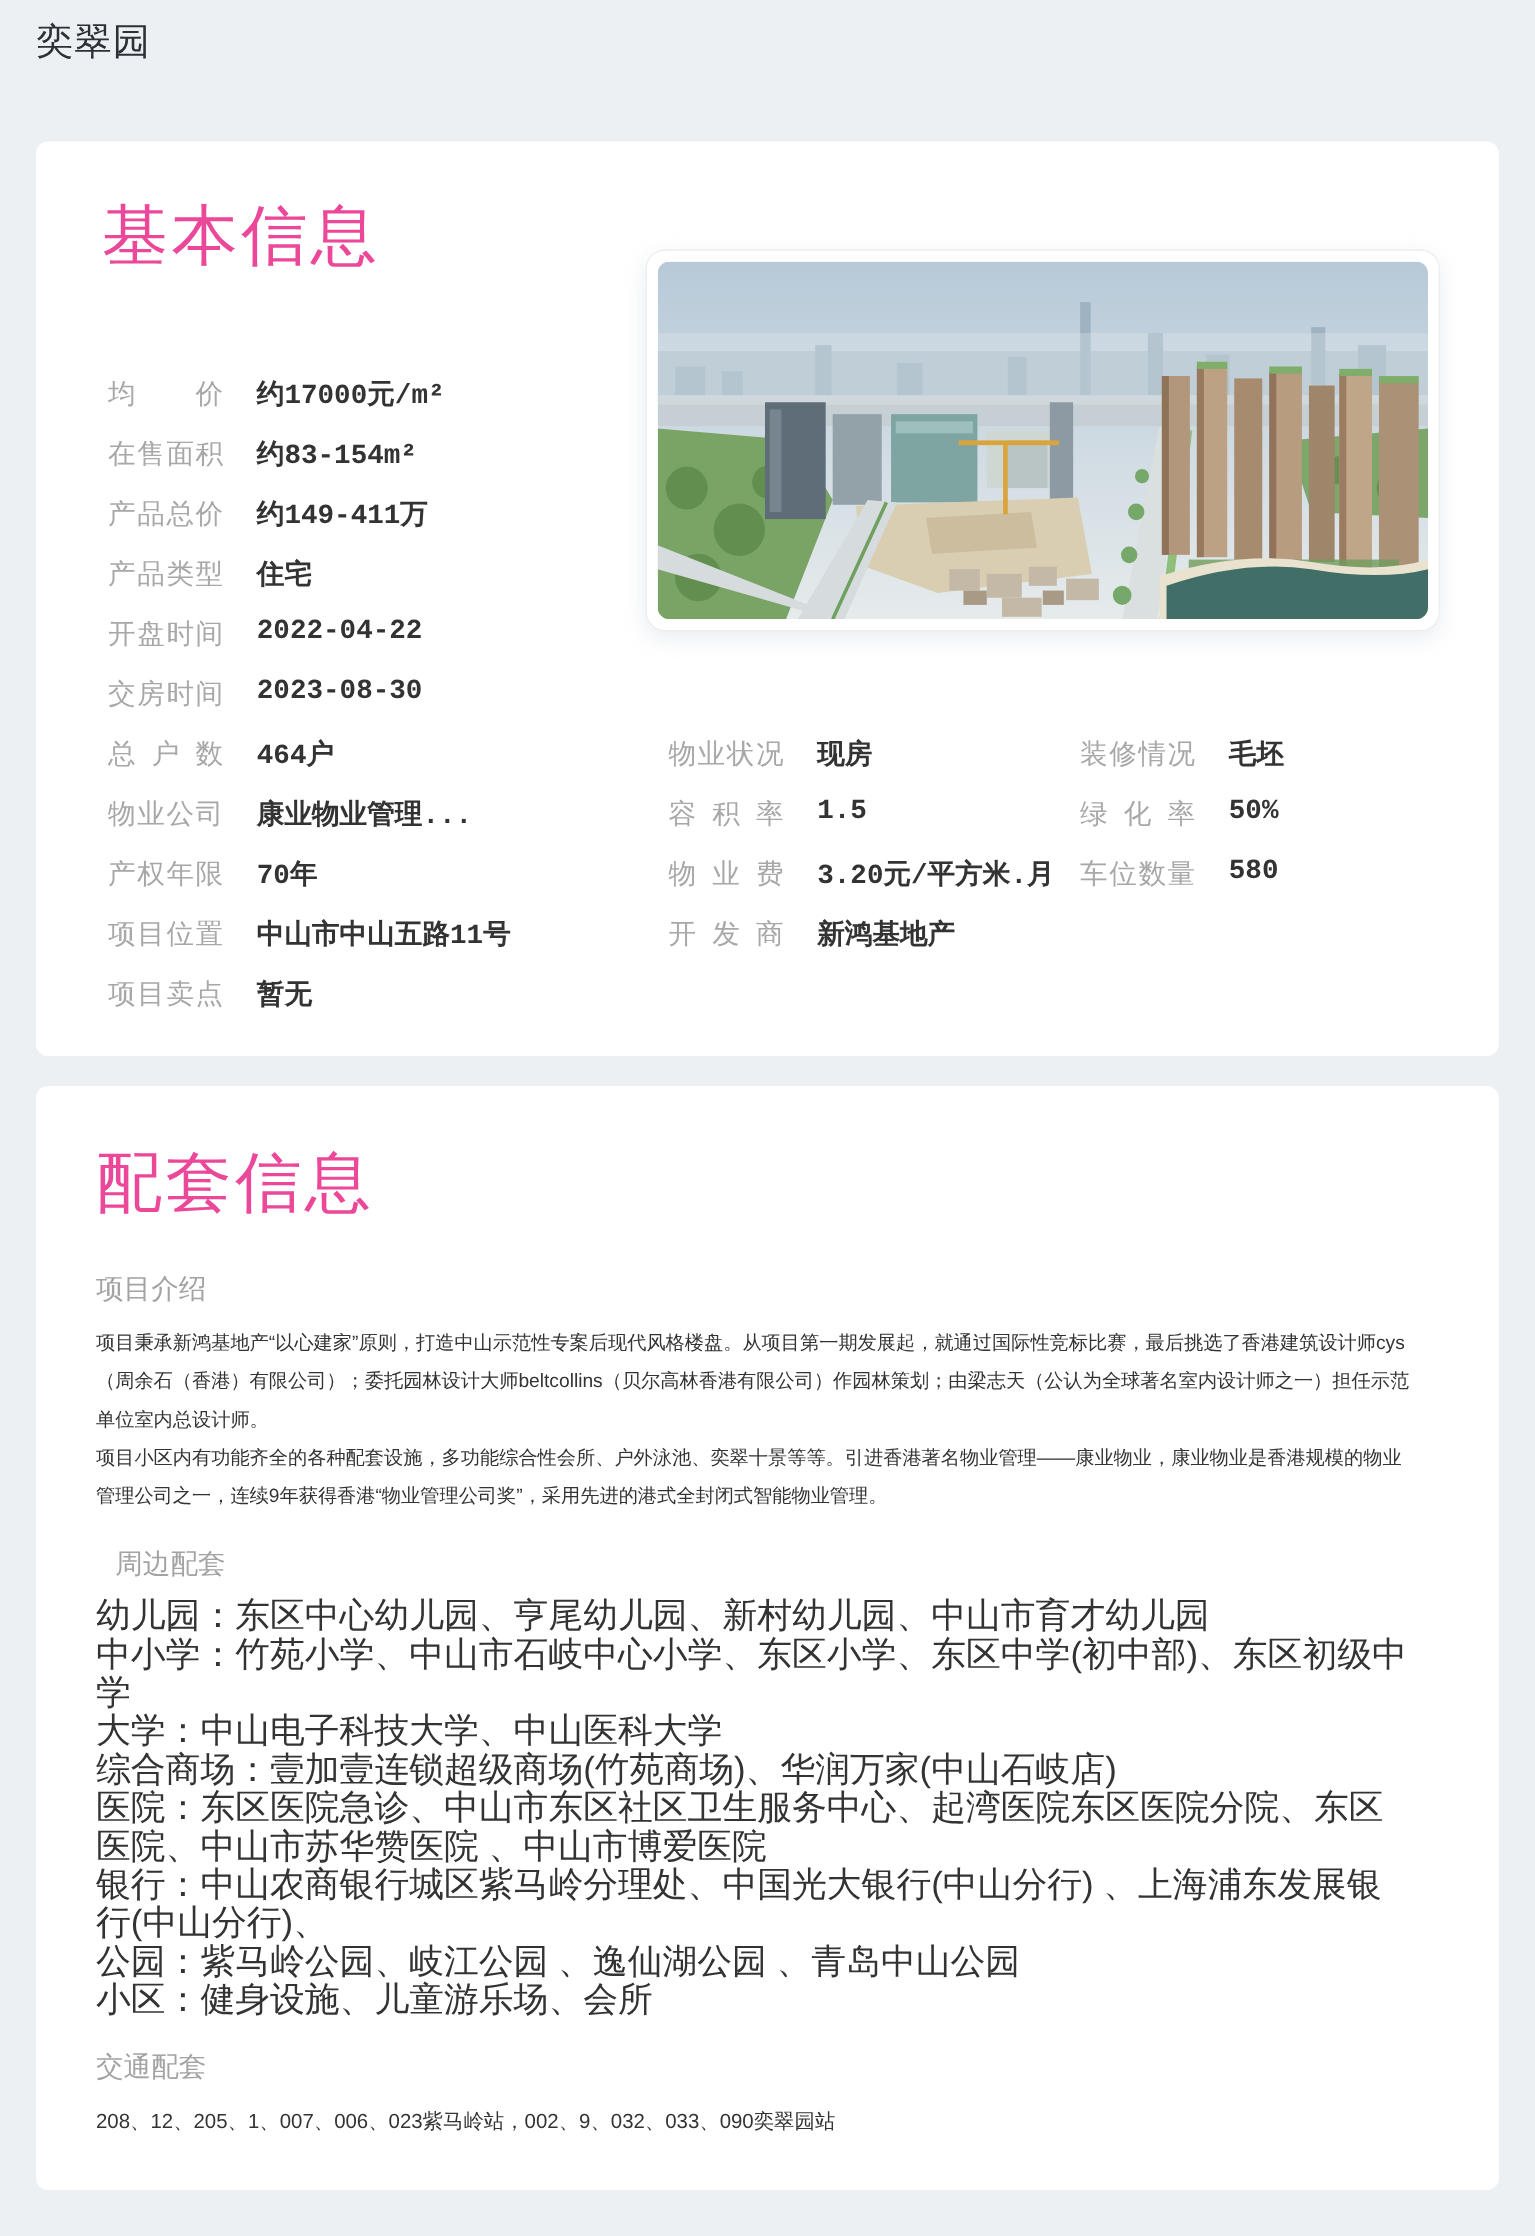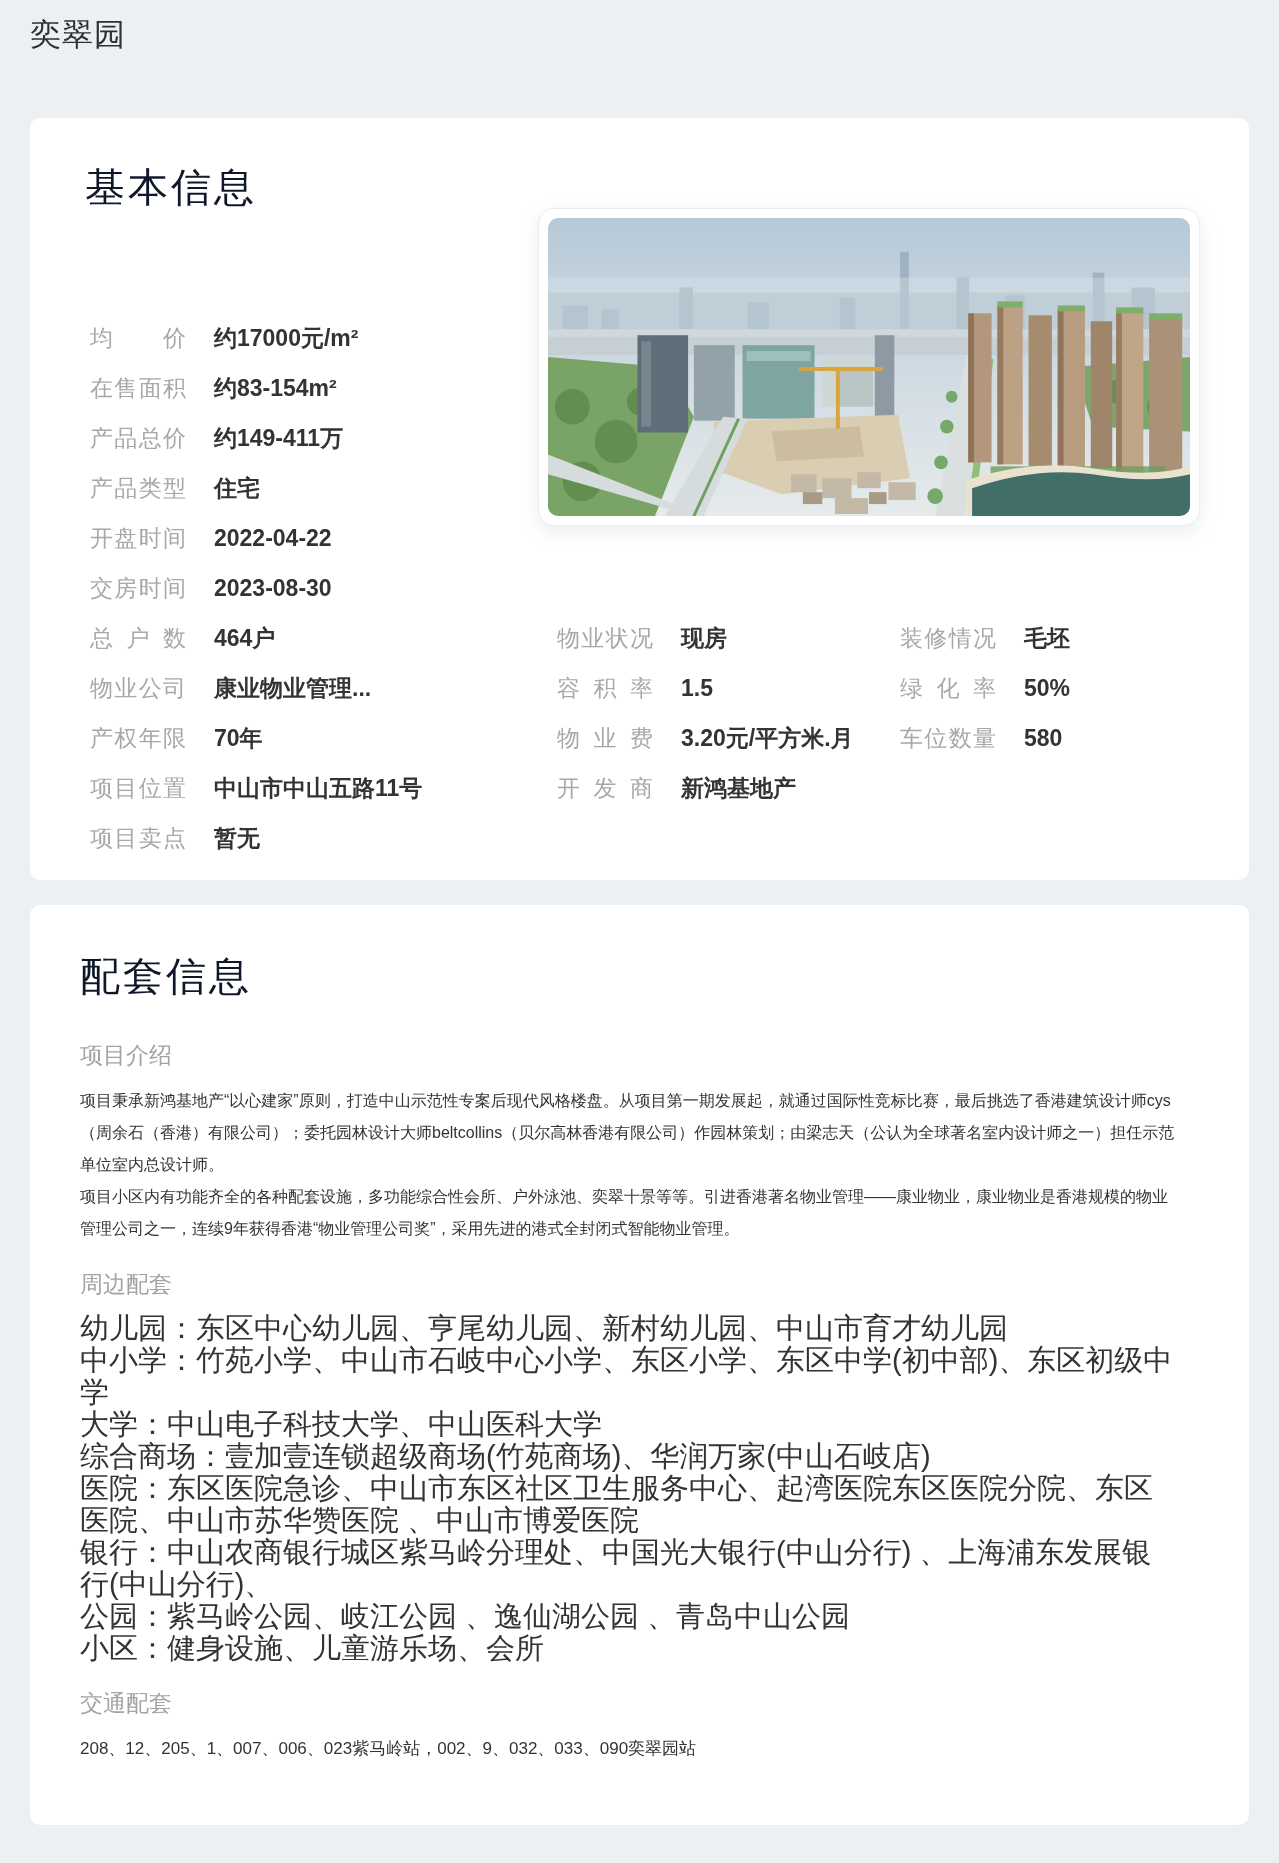--- a/index.html
+++ b/index.html
@@ -14,26 +14,26 @@
     position:absolute; left:30px; top:14px; margin:0;
     font-size:31px; font-weight:400; color:#2c3137; letter-spacing:1px;
   }
   .card {
     position:absolute; left:30px; width:1219px;
     background:#ffffff; border-radius:10px;
   }
   .card-basic { top:118px; height:762px; }
   .card-amenities { top:905px; height:920px; box-sizing:border-box; padding:44px 40px 30px 50px; overflow:hidden; }
   .section-title {
-    margin:0; font-size:40px; font-weight:500; color:#0f172a; letter-spacing:3px;
+    margin:0; font-size:55px; font-weight:500; color:#ec4899; letter-spacing:3px;
   }
   .card-basic .section-title { position:absolute; left:55px; top:42px; }
 
   .info-rows { position:absolute; left:60px; top:195px; }
-  .info-row { height:50px; display:flex; align-items:center; font-size:23px; white-space:nowrap; }
+  .info-row { height:50px; display:flex; font-size:23px; white-space:nowrap;font-family:Liberation Mono, monospace; }
   .lbl {
     width:96px; flex:none; color:#a8a8a8;
     text-align:justify; text-align-last:justify;
   }
   .val { margin-left:28px; color:#333333; font-weight:600; }
 
   .photo-frame {
     position:absolute; left:508px; top:90px; width:662px; height:318px; margin:0;
     background:#fff; border:1px solid #ececec; border-radius:16px;
     padding:9px; box-sizing:border-box;
@@ -41,21 +41,21 @@
   }
   .photo-inner { width:100%; height:100%; border-radius:10px; overflow:hidden; }
   .photo-inner svg { display:block; width:100%; height:100%; }
 
   .rcol { position:absolute; top:495px; }
   .rcol-1 { left:527px; }
   .rcol-2 { left:870px; }
 
   .sub-label { font-size:23px; color:#a3a3a3; }
   .intro-label   { margin-top:36px; }
-  .nearby-label  { margin-top:24px; }
+  .nearby-label  { margin-top:24px;margin-left:16px; }
   .transport-label { margin-top:24px; }
 
   .body-block { margin-top:14px; width:1100px; }
   .body-block p { margin:0; font-size:16px; line-height:32px; color:#333333; }
 
   .lines { margin-top:12px; width:1100px; }
   .line { font-size:29px; line-height:32px; color:#333333; }
 
   .transport-line { margin-top:14px; font-size:17px; line-height:32px; color:#333333; }
 </style>

